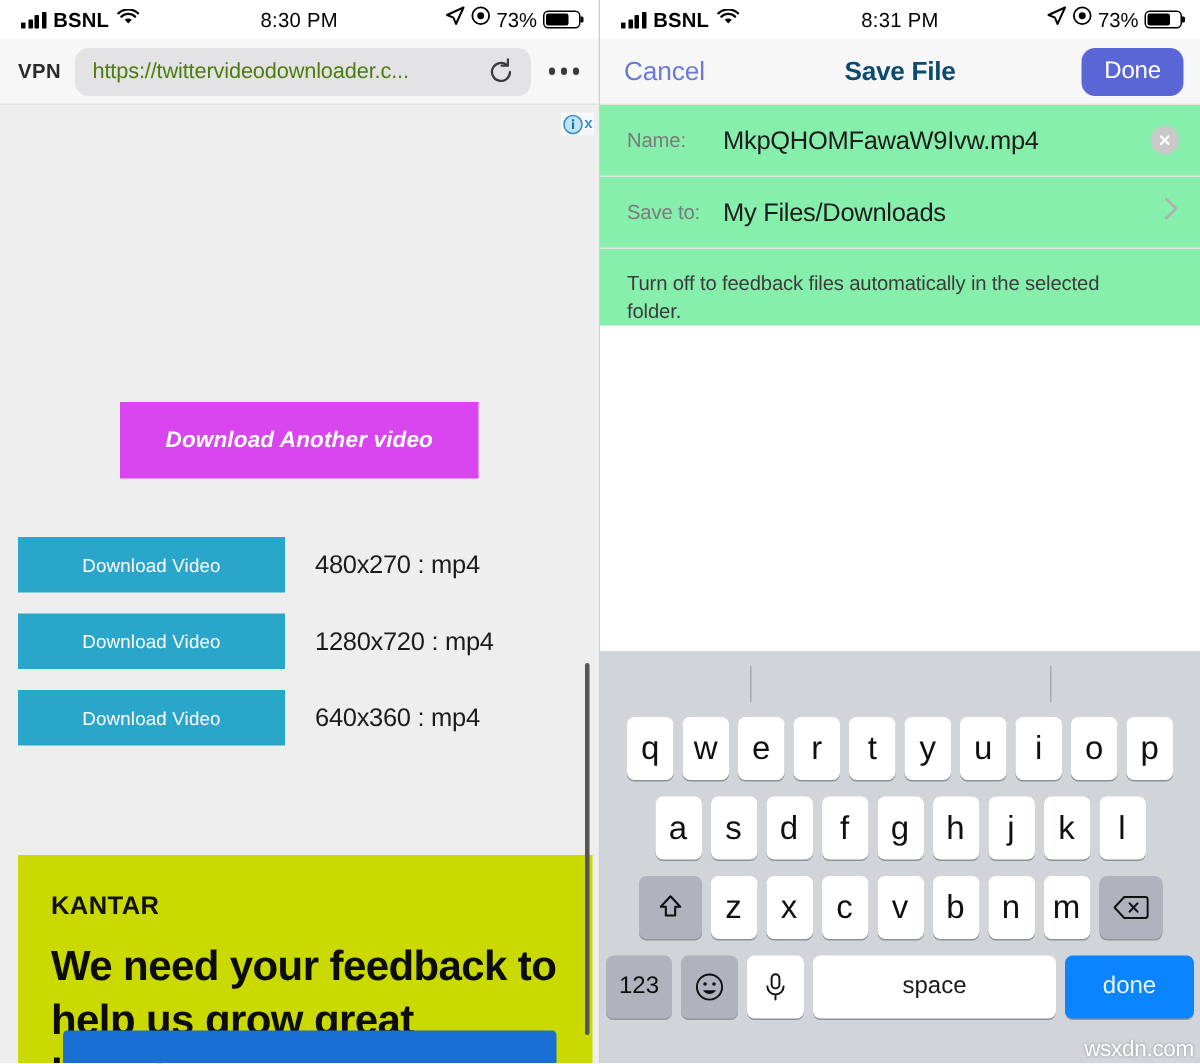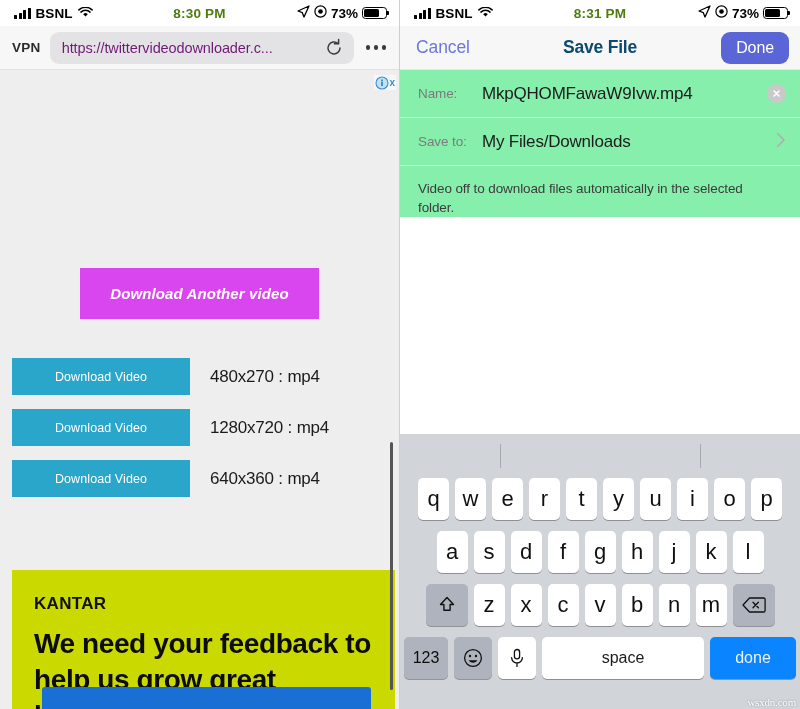--- a/index.html
+++ b/index.html
@@ -17,24 +17,24 @@
 
   
   .statusbar {
     height: 26px; display: flex; align-items: center;
     padding: 0 12px 0 14px; background: #ffffff; position: relative;
   }
   .sb-left { display: flex; align-items: center; gap: 5px; }
   .sb-carrier { font-size: 13.5px; font-weight: 600; color: #000; letter-spacing: .1px; }
   .sb-center {
     position: absolute; left: 0; right: 0; text-align: center;
-    font-size: 13.5px; font-weight: 700; color: #4d7c0f; letter-spacing: .2px;
+    font-size: 13.5px; font-weight: 400; color: #000000; letter-spacing: .2px;
   }
   .sb-right { margin-left: auto; display: flex; align-items: center; gap: 4px; z-index: 2; }
-  .sb-pct { font-size: 13.5px; font-weight: 700; color: #000; }
+  .sb-pct { font-size: 13.5px; font-weight: 400; color: #000; }
   .bars { display: flex; align-items: flex-end; gap: 1.5px; height: 11px; }
   .bars i { display: block; width: 3px; background: #000; border-radius: .5px; }
   .bars i:nth-child(1){ height: 4px; }
   .bars i:nth-child(2){ height: 6px; }
   .bars i:nth-child(3){ height: 8.5px; }
   .bars i:nth-child(4){ height: 11px; }
   .battery {
     width: 25px; height: 12px; border: 1.5px solid #000; border-radius: 3.5px;
     position: relative; padding: 1.3px;
   }
@@ -48,21 +48,21 @@
   .toolbar {
     height: 44px; background: #f7f7f7; display: flex; align-items: center;
     padding: 0 10px 0 12px; gap: 9px; border-bottom: 1px solid #e2e2e2;
   }
   .vpn-label { font-size: 13.5px; font-weight: 700; color: #2b2b2b; letter-spacing: .3px; }
   .urlbar {
     flex: 1; height: 32px; background: #e3e3e5; border-radius: 9px;
     display: flex; align-items: center; padding: 0 10px 0 12px; gap: 6px; min-width: 0;
   }
   .url-text {
-    flex: 1; font-size: 14.5px; color: #701a75; white-space: nowrap;
+    flex: 1; font-size: 14.5px; color: #4d7c0f; white-space: nowrap;
     overflow: hidden; text-overflow: clip; letter-spacing: -.1px;
   }
   .reload { width: 20px; height: 20px; flex: none; }
   .dots { display: flex; gap: 3.5px; padding: 0 3px; }
   .dots i { width: 4.5px; height: 4.5px; background: #3a3a3a; border-radius: 50%; display: block; }
 
   
   .page { position: relative; height: 639px; background: #eeeeee; overflow: hidden; }
   .dl-another-wrap { padding-top: 198px; text-align: center; }
   .btn-dl-another {
@@ -194,22 +194,22 @@
     background: #ffffff; border-radius: 5px; height: 42px; flex: 1;
     display: flex; align-items: center; justify-content: center;
     font-size: 16px; color: #1a1a1a; box-shadow: 0 1px 0 rgba(0,0,0,.32);
   }
   .key-done {
     background: #0b84ff; border-radius: 5px; height: 42px; width: 86px;
     display: flex; align-items: center; justify-content: center;
     font-size: 16px; color: #eaf4ff; box-shadow: 0 1px 0 rgba(0,0,0,.3);
   }
   .watermark {
-    position: absolute; right: 4px; bottom: 1px; font-size: 11px;
-    color: #ffffff; text-shadow: 0 0 2px rgba(0,0,0,.35); letter-spacing: -.2px; font-family: Liberation Serif, serif;
+    position: absolute; right: 4px; bottom: 1px; font-size: 15px;
+    color: #ffffff; text-shadow: 0 0 2px rgba(0,0,0,.35); letter-spacing: -.2px;
   }
 </style>
 </head>
 <body>
 
 <div class="screen">
 
   <div class="panel panel-left">
 
     <div class="statusbar">
@@ -364,21 +364,21 @@
         <span class="flabel">Save to:</span>
         <span class="fvalue">My Files/Downloads</span>
         <span class="chevron">
           <svg width="10" height="16" viewBox="0 0 10 16">
               <path d="M1.5 1.5 8 8l-6.5 6.5" fill="none" stroke="#b0b0b0" stroke-width="1.7" stroke-linecap="round" stroke-linejoin="round"></path>
             </svg>
         </span>
       </div>
 
 
-      <div class="hint">Video off to download files automatically in the selected folder.</div>
+      <div class="hint">Turn off to feedback files automatically in the selected folder.</div>
     </div>
 
     <div class="keyboard">
       <div class="predict">
         <i></i>
         <i></i>
       </div>
 
       <div class="krow krow-1">
         <div class="key">q</div>

